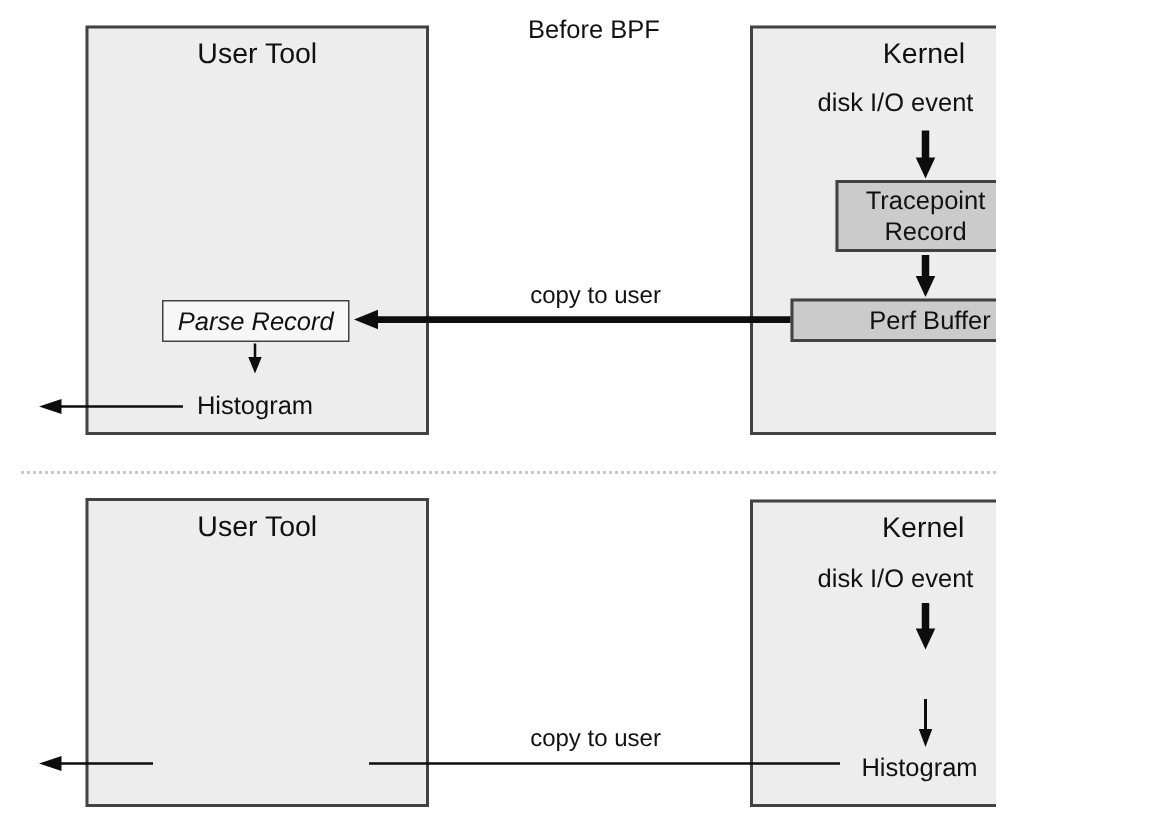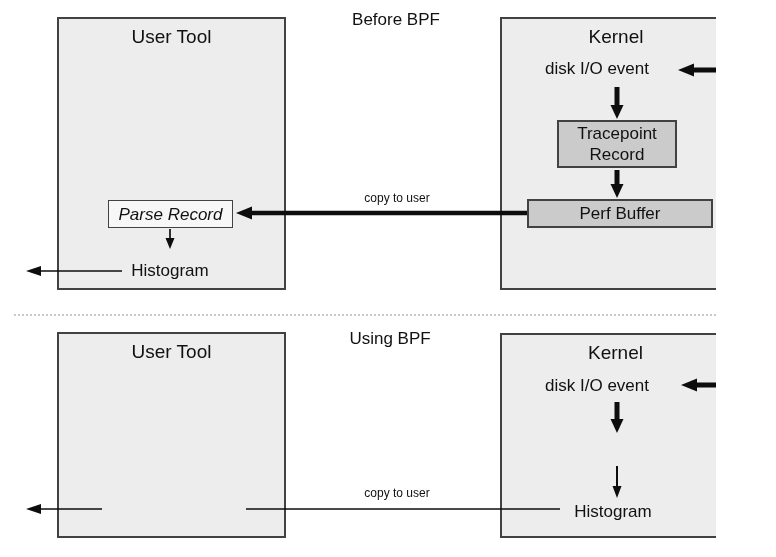--- a/index.html
+++ b/index.html
@@ -1,19 +1,19 @@
 <!DOCTYPE html>
 <html style="--box-fill: #ededed; --gray-fill: #cbcbcb; --light-fill: #f7f7f7; --border: #424242; --line: #0d0d0d; --divider: #c9c9c9;"><head>
 <meta charset="utf-8">
 <style>
   * { margin: 0; padding: 0; box-sizing: border-box; }
   html, body { background: #ffffff; }
   .canvas {
     position: relative;
-    width: 716px;
+    width: 664px;
     height: 557px;
     background: #ffffff;
     font-family: "Liberation Sans", sans-serif;
     color: #111111;
     overflow: hidden;
   }
   .outer-box {
     position: absolute;
     background: var(--box-fill, #ededed);
     border: 2px solid var(--border, #424242);
@@ -39,21 +39,21 @@
   .node.light {
     background: var(--light-fill, #f7f7f7);
     border: 1.5px solid var(--border, #424242);
   }
   .label {
     position: absolute;
     text-align: center;
     font-size: 17px;
     line-height: 20px;
   }
-  .label.small { font-size: 12px; }
+  .label.small { font-size: 16px; }
   .divider {
     position: absolute;
     border-top: 2px dotted var(--divider, #c9c9c9);
   }
   svg.arrows {
     position: absolute;
     left: 0; top: 0;
     pointer-events: none;
   }
   svg.arrows line { stroke: var(--line, #0d0d0d); }
@@ -81,21 +81,20 @@
   <div class="node gray" style="left:527px; top:199px; width:186px; height:29px;">Perf Buffer</div>
 
   <div class="node light" style="left:108px; top:200px; width:125px; height:28px;font-style:italic;">Parse Record</div>
 
   <div class="label" style="left:108px; top:261px; width:124px;">Histogram</div>
 
   <div class="label small" style="left:322px; top:188px; width:150px;">copy to user</div>
 
   <div class="divider" style="left:14px; top:314px; width:750px;"></div>
 
-  <div class="label" style="left:290px; top:329px; width:200px;">Using BPF</div>
 
   <div class="outer-box" style="left:57px; top:332px; width:229px; height:206px;">
     <div class="outer-label">User Tool</div>
   </div>
 
   <div class="outer-box" style="left:500px; top:333px; width:231px; height:205px;">
     <div class="outer-label">Kernel</div>
   </div>
 
   <div class="label" style="left:512px; top:376px; width:170px;">disk I/O event</div>

